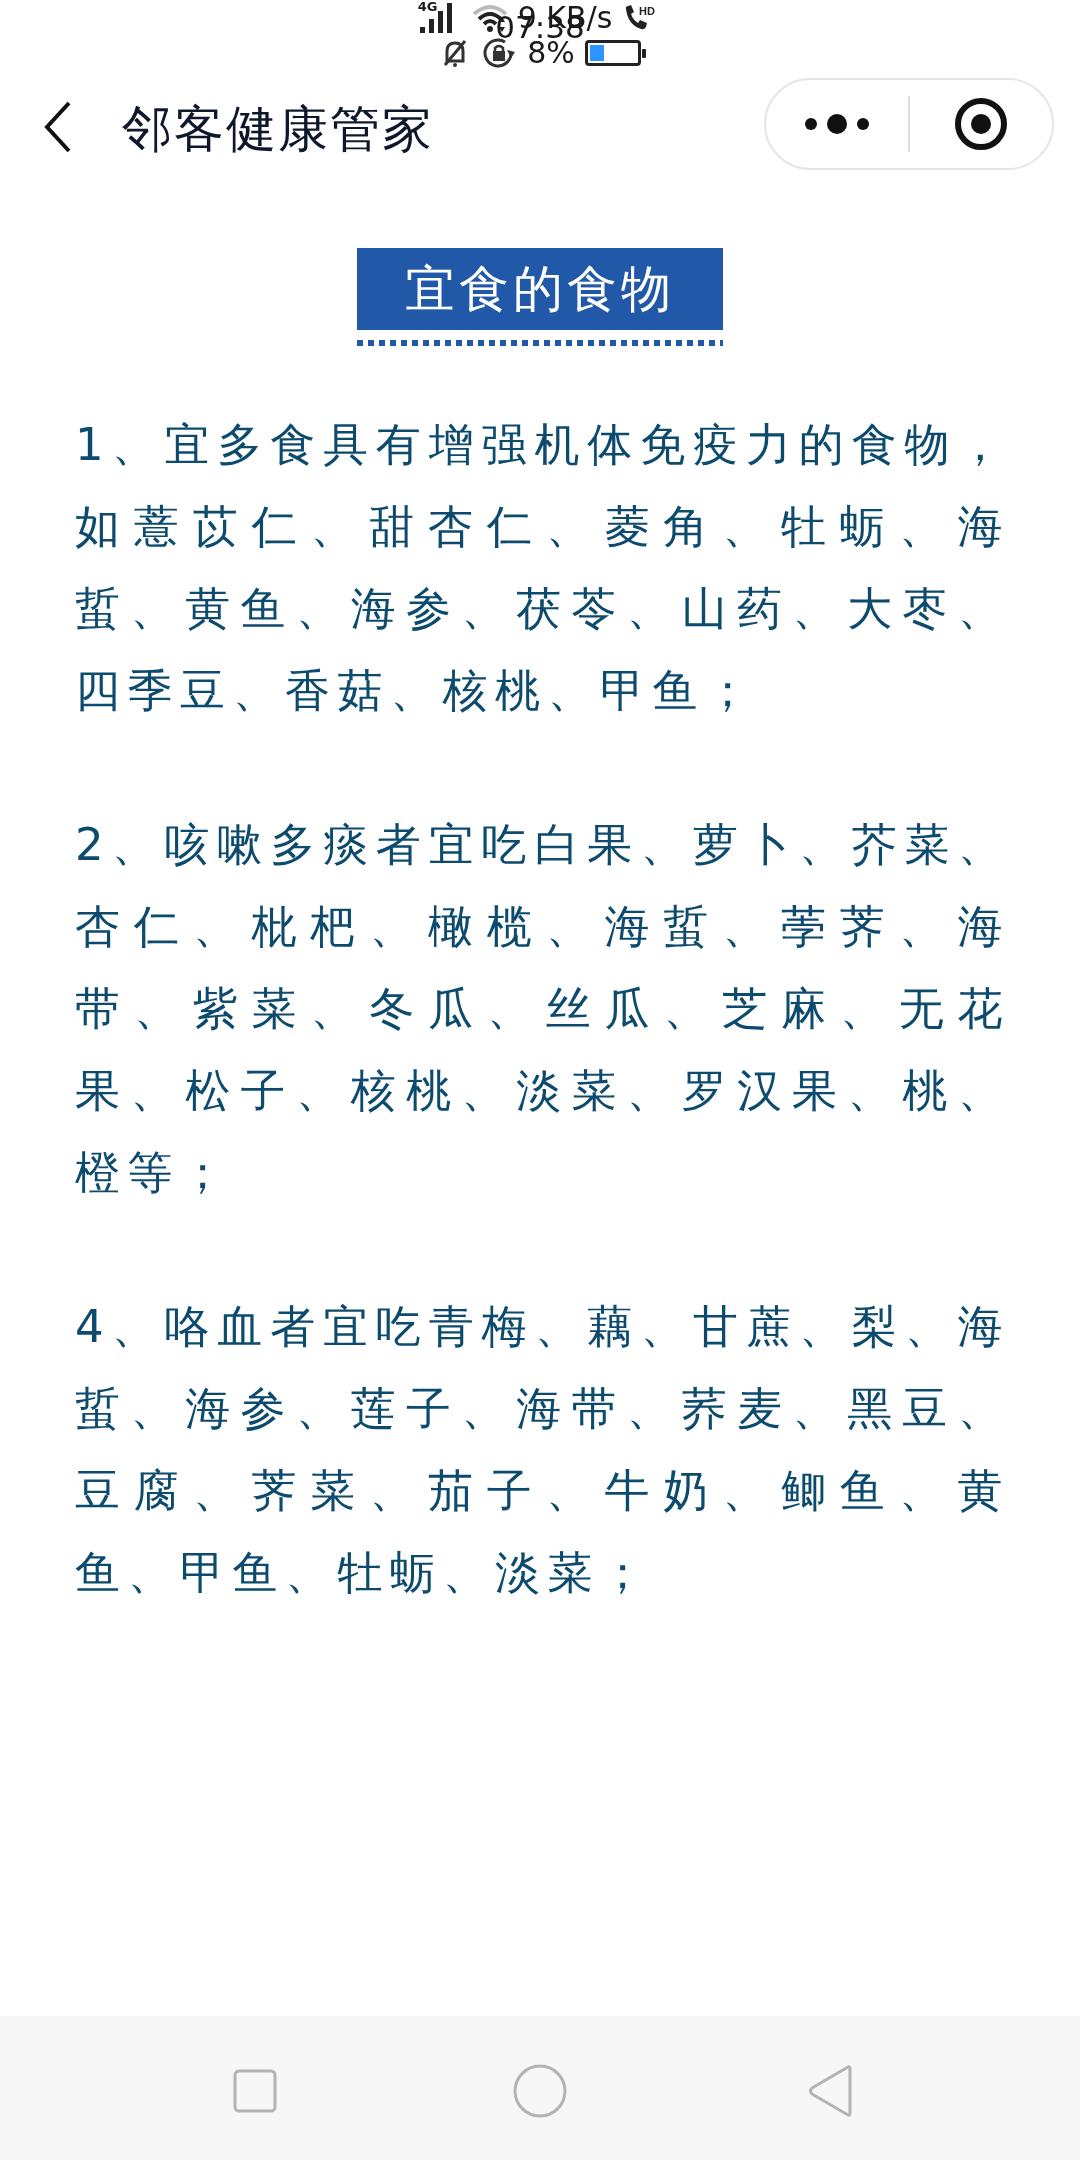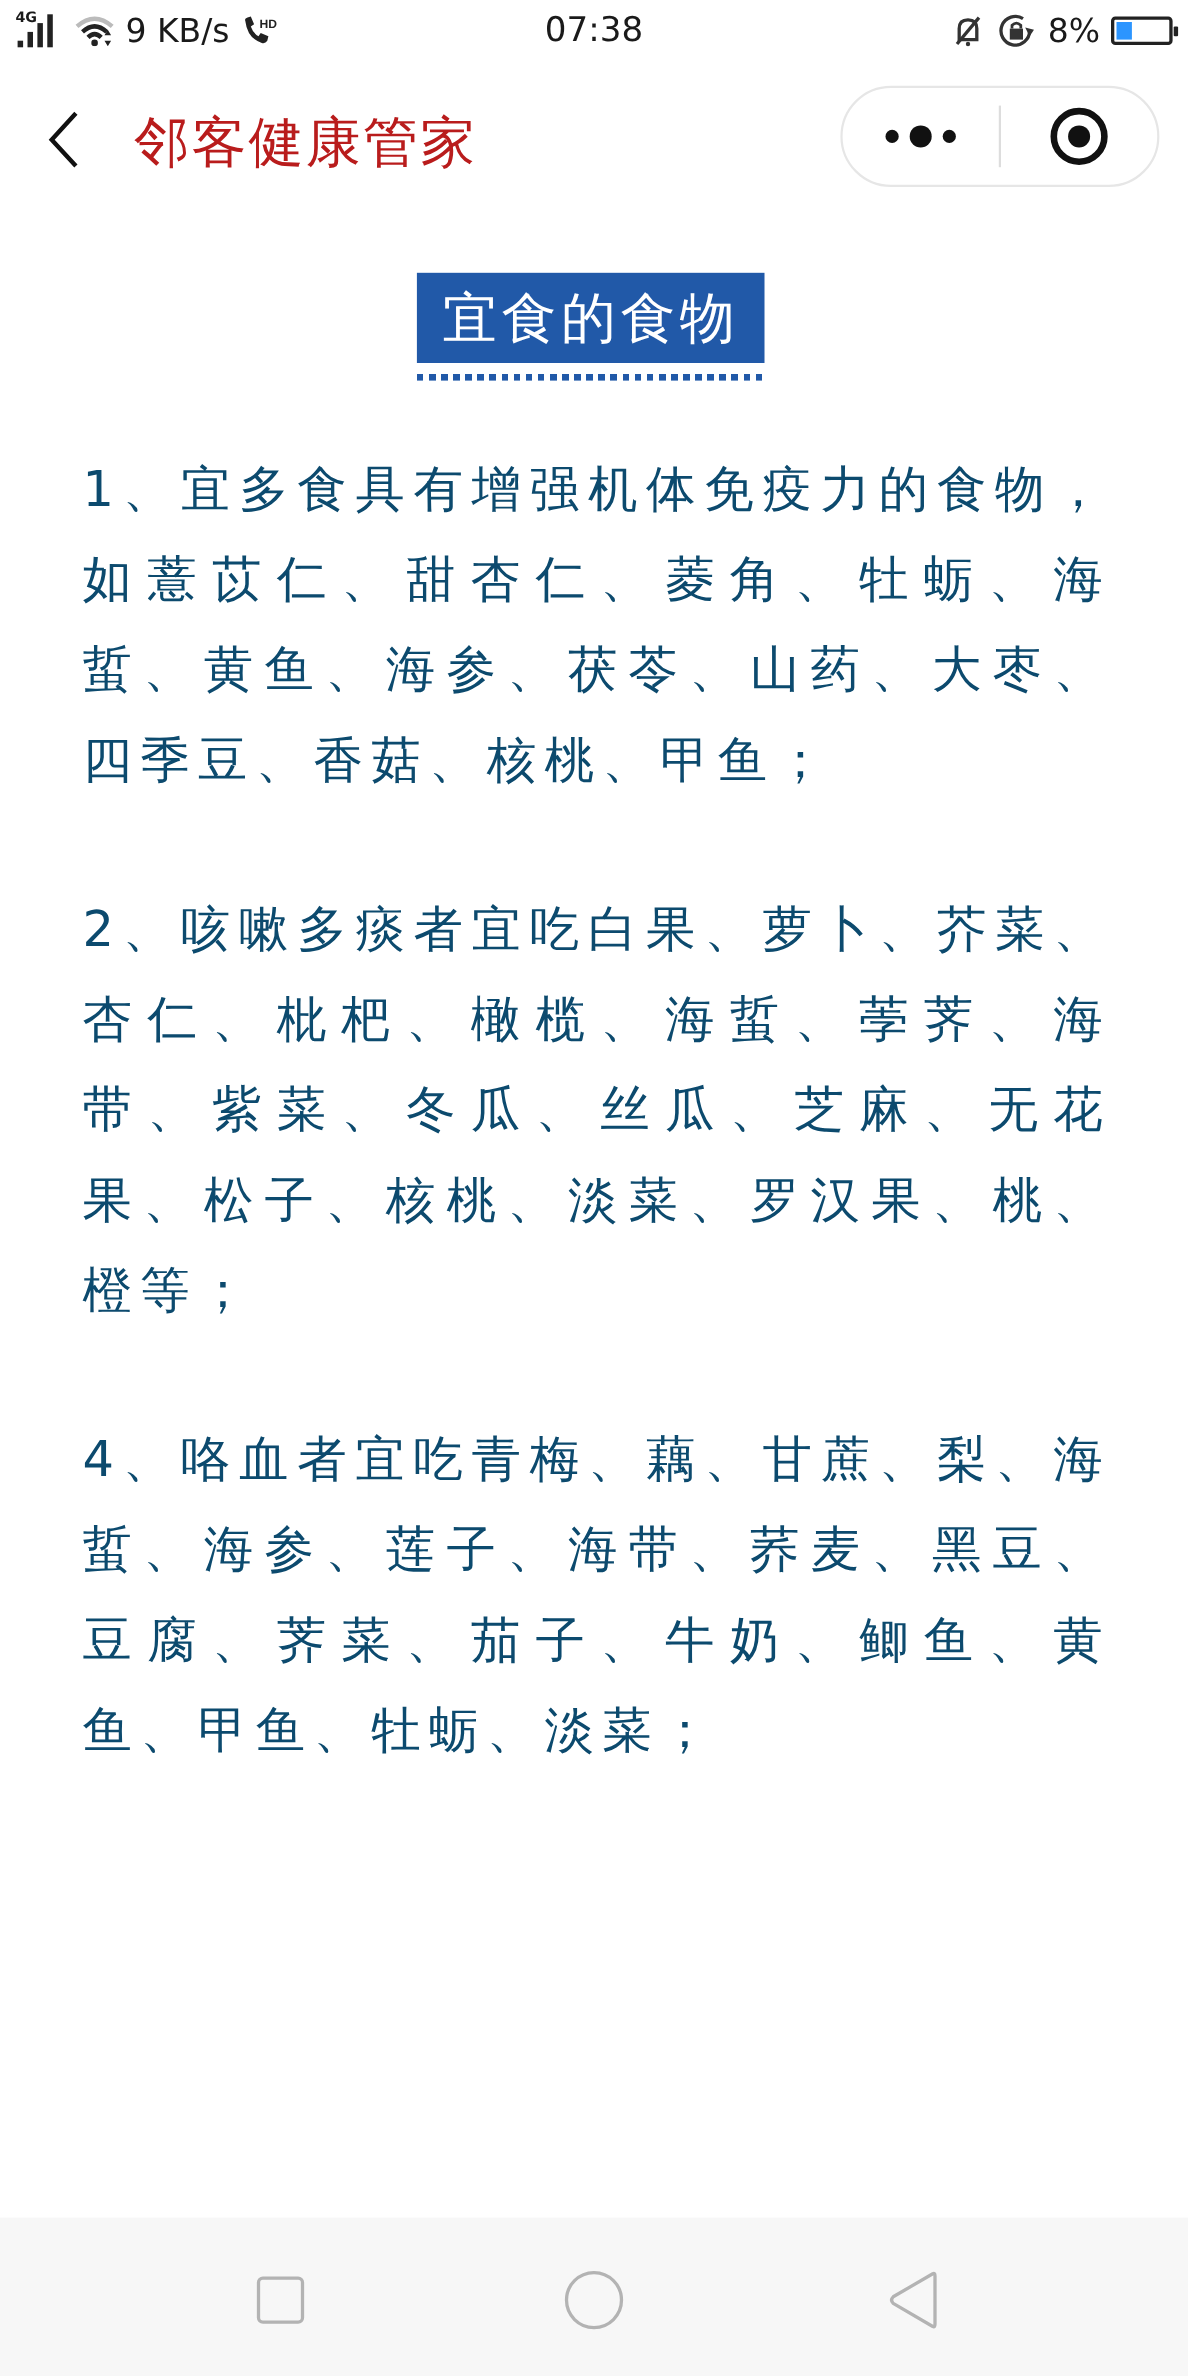--- a/index.html
+++ b/index.html
@@ -9,52 +9,52 @@
       font-family: "DejaVu Sans", "Liberation Sans", sans-serif;
       color: #222222;
     }
     .screen { position: relative; width: 1080px; height: 2160px; overflow: hidden; background: #fff; }
 
     
     .status-bar {
       position: absolute; top: 0; left: 0; width: 1080px; height: 56px;
       display: flex; align-items: center; justify-content: space-between;
       padding: 0 14px 0 14px;
-      font-size: 30px; color: #1a1a1a;
+      font-size: 30px; color: #1a1a1a; flex-direction: column;
     }
     .status-left, .status-right { display: flex; align-items: center; gap: 10px; }
     .status-center { position: absolute; left: 0; right: 0; text-align: center; font-size: 31px; pointer-events: none; top: 9px; }
     .sb-icon { display: inline-flex; align-items: center; justify-content: center; }
     .net-4g { position: relative; width: 44px; height: 34px; }
     .net-4g .lbl { position: absolute; left: 0; top: -2px; font-size: 13px; font-weight: bold; }
     .net-4g .bars { position: absolute; left: 2px; bottom: 2px; display: flex; align-items: flex-end; gap: 4px; }
     .net-4g .bars span { display: block; width: 5px; background: #222; }
     .battery { position: relative; width: 56px; height: 26px; border: 3px solid #222; border-radius: 4px; }
     .battery::after { content: ""; position: absolute; right: -8px; top: 6px; width: 4px; height: 9px; background: #222; border-radius: 1px; }
     .battery .level { position: absolute; left: 2px; top: 2px; bottom: 2px; width: 14px; background: #2c95ff; }
 
     
     .app-header {
       position: absolute; top: 56px; left: 0; width: 1080px; height: 140px;
       display: flex; align-items: center;
     }
     .back-btn { position: absolute; left: 38px; top: 43px; width: 40px; height: 56px; display: flex; align-items: center; justify-content: center; }
-    .app-title { position: absolute; left: 122px; top: 40px; font-size: 50px; color: #b91c1c; letter-spacing: 2px; }
+    .app-title { position: absolute; left: 122px; top: 40px; font-size: 50px; color: #0f172a; letter-spacing: 2px; }
     .capsule {
       position: absolute; left: 764px; top: 22px; width: 290px; height: 92px;
       border: 2px solid #e6e6e6; border-radius: 46px; background: #fff;
       display: flex; align-items: center;
     }
     .capsule .half { flex: 1; height: 100%; display: flex; align-items: center; justify-content: center; }
     .capsule .divider { width: 2px; height: 56px; background: #dddddd; }
     .dots { display: flex; align-items: center; gap: 10px; }
     .dots i { display: block; border-radius: 50%; background: #111; }
 
     
-    .section-title-wrap { position: absolute; top: 248px; left: 357px; width: 316px; margin-left: 22px; }
+    .section-title-wrap { position: absolute; top: 248px; left: 357px; width: 366px; }
     .section-title {
       background: #2159a8; color: #ffffff;
       height: 82px; display: flex; align-items: center; justify-content: center;
       font-size: 50px; letter-spacing: 4px;
     }
     .section-underline {
       margin-top: 10px; height: 6px;
       background-image: repeating-linear-gradient(to right, #2159a8 0 6px, transparent 6px 11px);
     }
 

